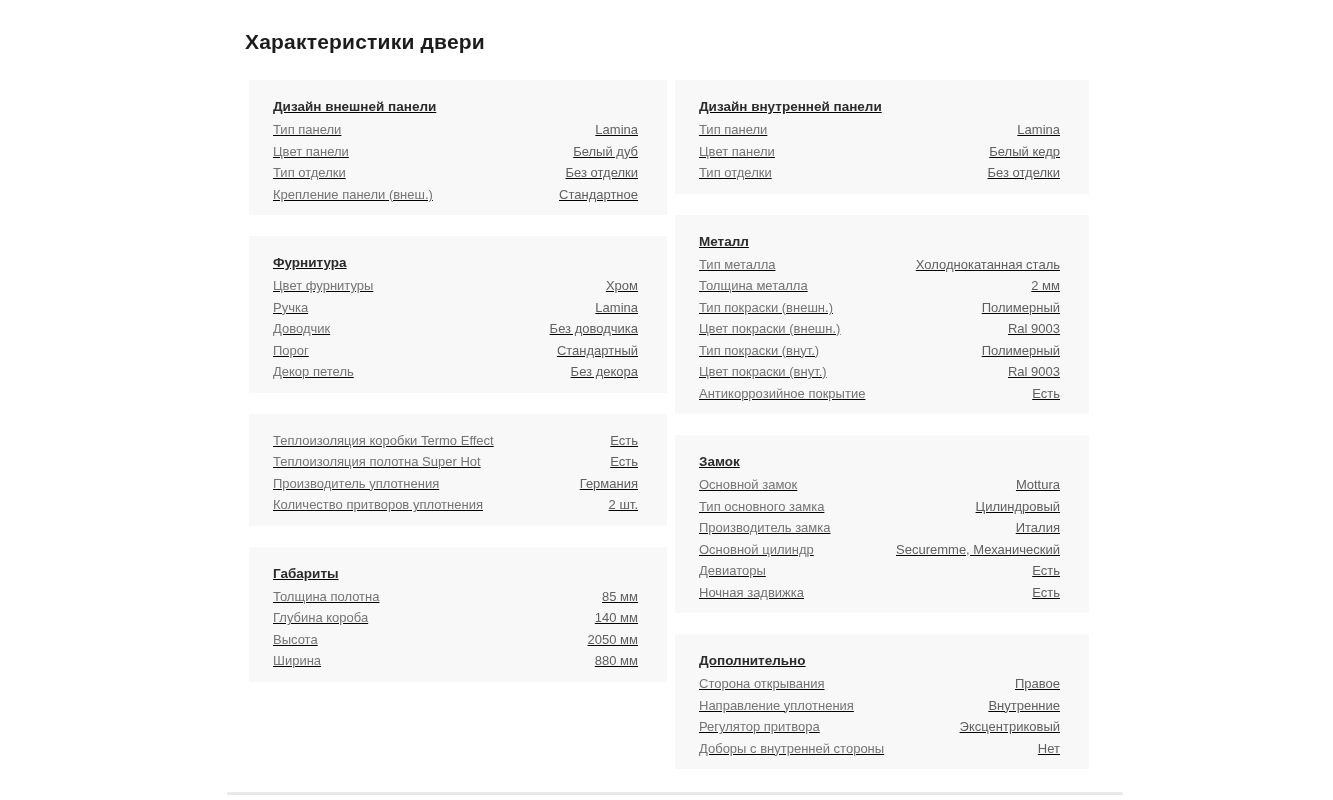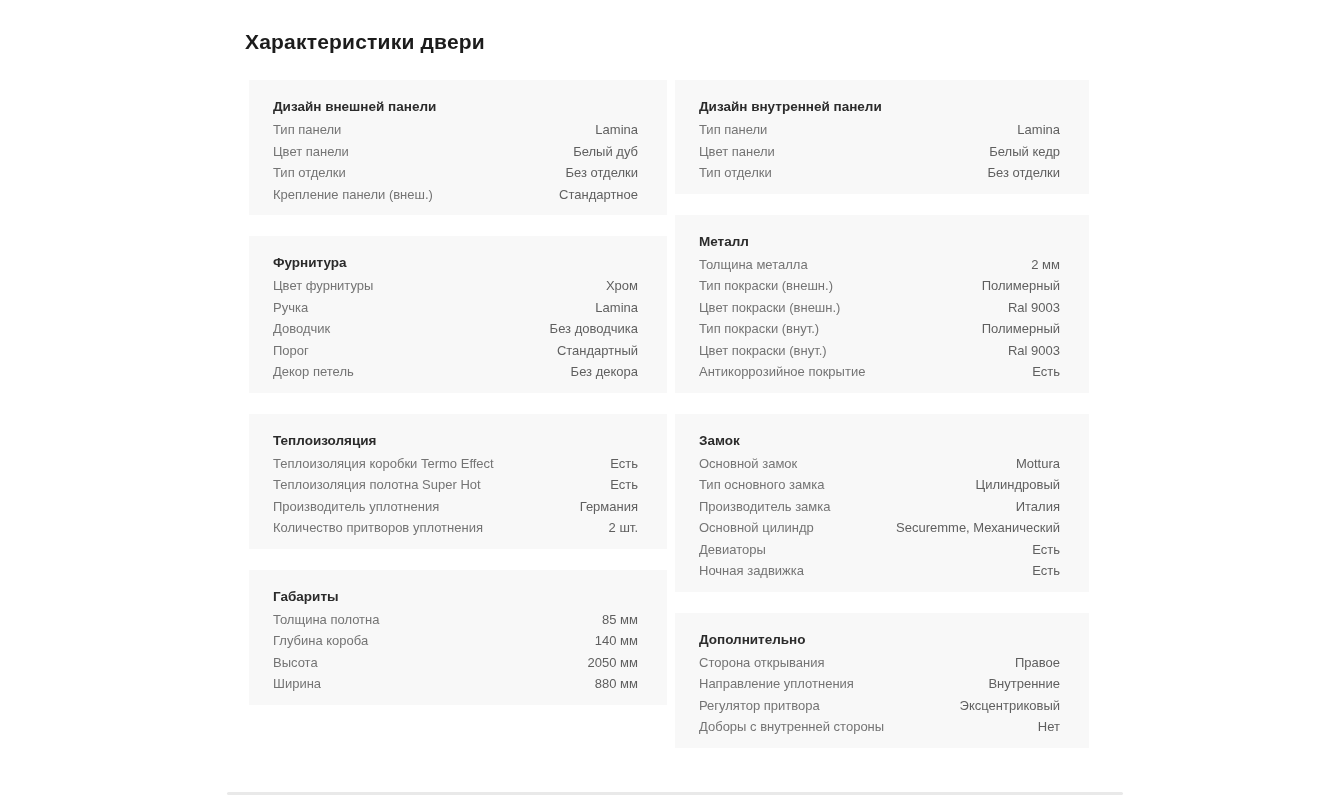--- a/index.html
+++ b/index.html
@@ -19,21 +19,21 @@
   }
   .stage{position:absolute;left:7px;top:0;width:1333px;height:695px;background:var(--page-bg);}
   .content{position:absolute;left:238px;top:30px;width:860px;}
   .page-title{
     font-size:21px;font-weight:bold;color:var(--title-color);
     letter-spacing:.2px;line-height:24px;
   }
   .grid{
     display:flex;gap:8px;margin-top:26px;margin-left:4px;
   }
-  .col{display:flex;flex-direction:column;gap:21px;}
+  .col{display:flex;flex-direction:column;gap:21px;text-decoration:underline;}
   .col-left{width:418px;}
   .col-right{width:414px;}
   .card{
     background:var(--card-bg);
     padding:16px 29px 10px 24px;
   }
   .card-title{
     font-size:13.5px;font-weight:bold;color:var(--card-title-color);
     line-height:21px;margin-bottom:2px;
   }
@@ -105,21 +105,20 @@
   </div>
 
   <div class="row">
     <span class="label">Декор петель</span>
     <span class="value">Без декора</span>
   </div>
 </div>
   </section>
 
   <section class="card">
-    <h2 class="card-title">Теплоизоляция</h2>
     <div class="rows">
   <div class="row">
     <span class="label">Теплоизоляция коробки Termo Effect</span>
     <span class="value">Есть</span>
   </div>
 
   <div class="row">
     <span class="label">Теплоизоляция полотна Super Hot</span>
     <span class="value">Есть</span>
   </div>
@@ -178,20 +177,24 @@
   <div class="row">
     <span class="label">Тип отделки</span>
     <span class="value">Без отделки</span>
   </div>
 </div>
   </section>
 
   <section class="card">
     <h2 class="card-title">Металл</h2>
     <div class="rows">
+  <div class="row">
+    <span class="label">Тип металла</span>
+    <span class="value">Холоднокатанная сталь</span>
+  </div>
 
   <div class="row">
     <span class="label">Толщина металла</span>
     <span class="value">2 мм</span>
   </div>
 
   <div class="row">
     <span class="label">Тип покраски (внешн.)</span>
     <span class="value">Полимерный</span>
   </div>

